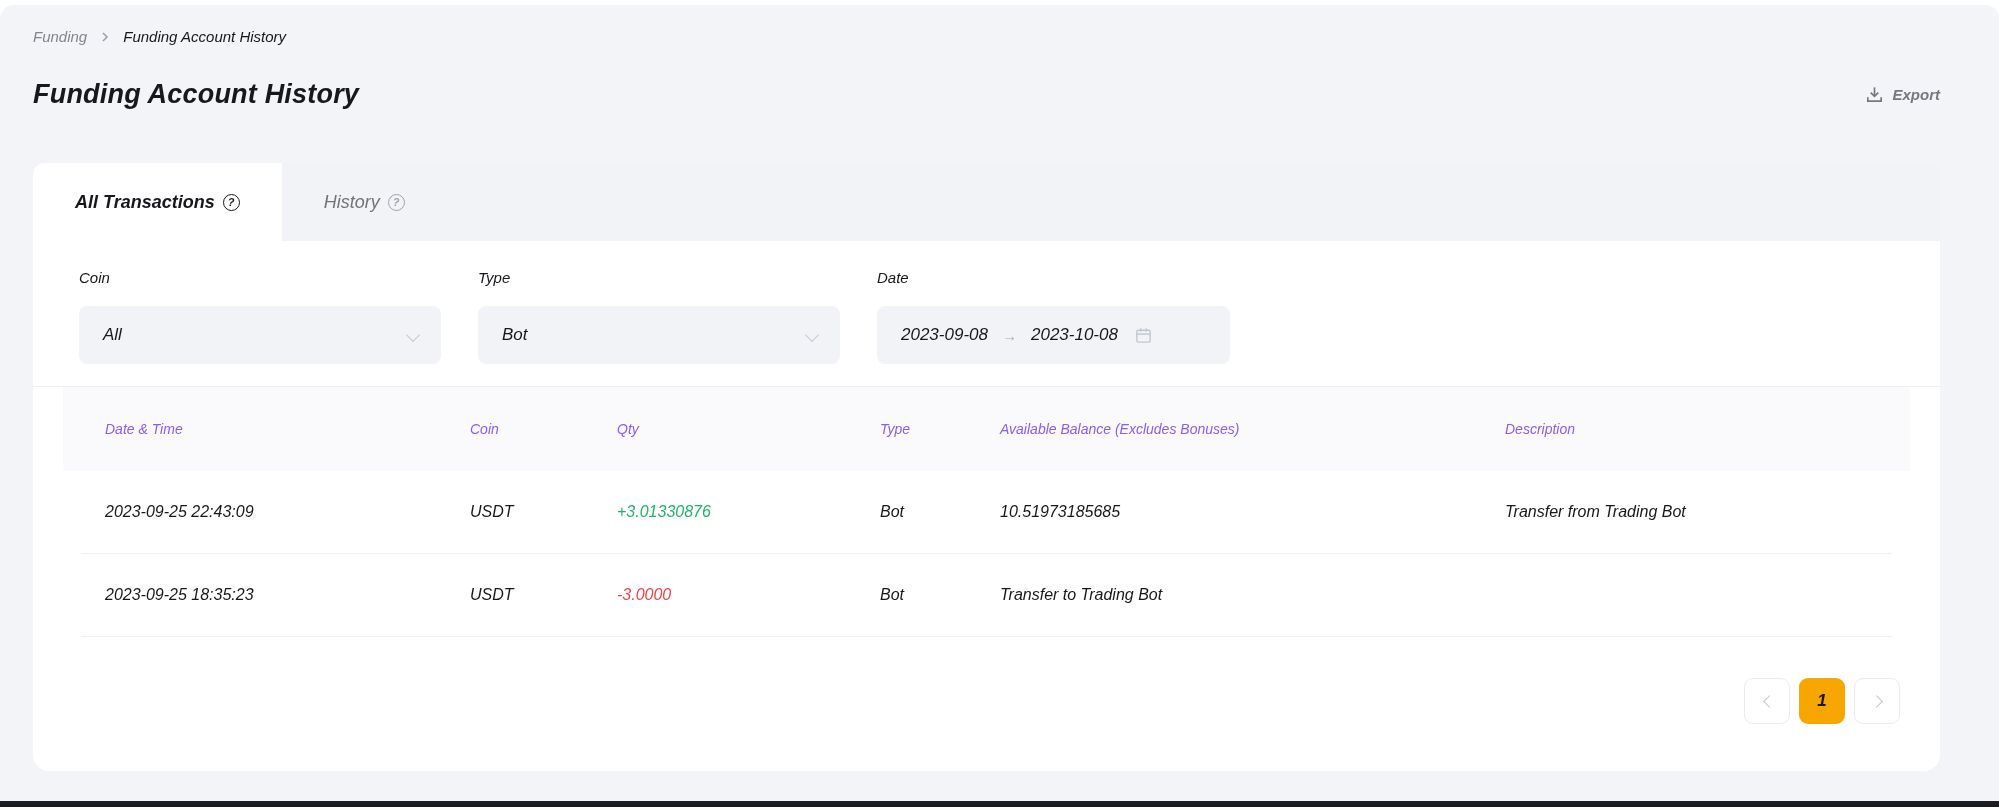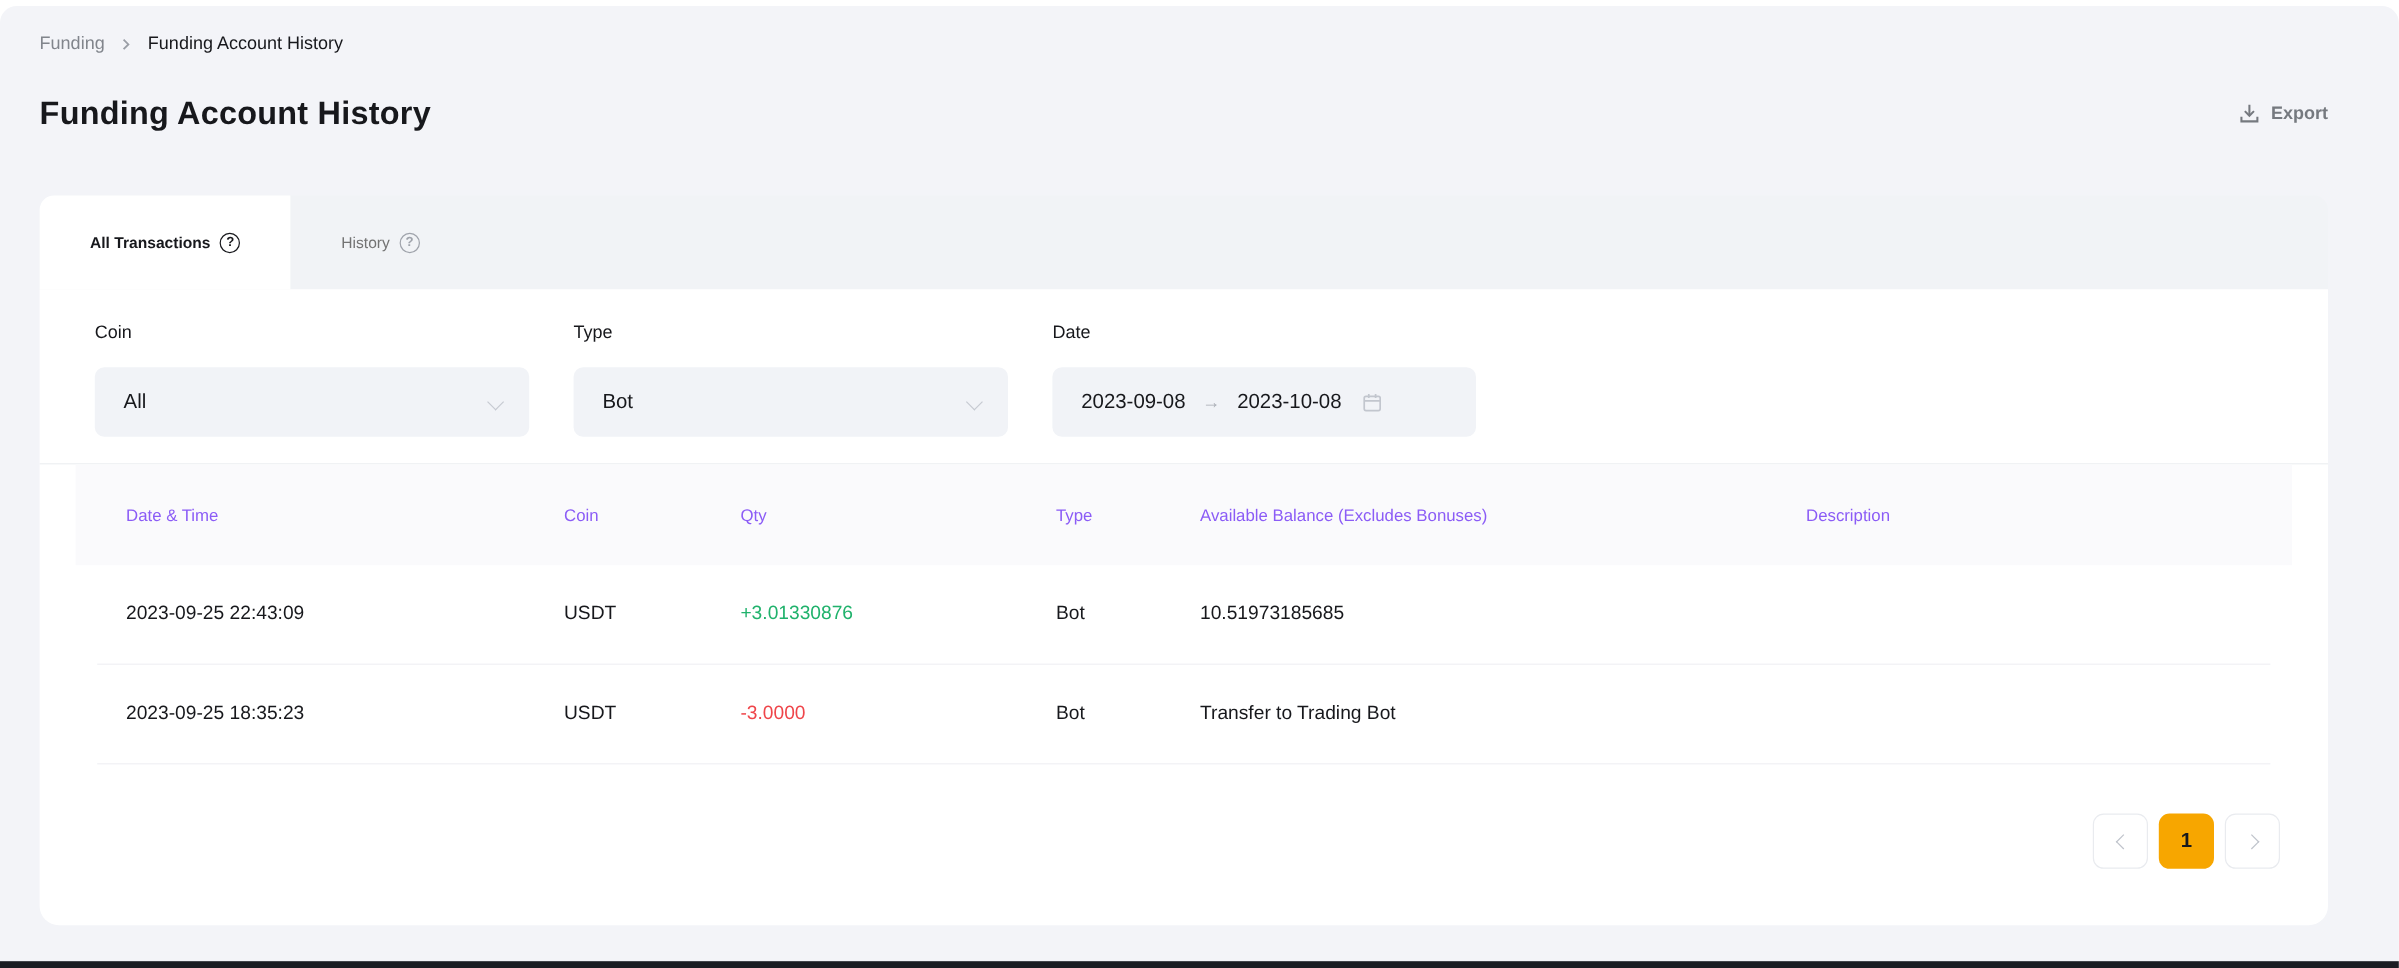--- a/index.html
+++ b/index.html
@@ -13,38 +13,38 @@
   }
   .app {
     position: absolute; top:5px; left:0; right:0; bottom:0;
     background: #F3F4F8;
     border-radius: 14px 14px 0 0;
   }
   .bottom-bar {
     position:absolute; left:0; bottom:0; width:100%; height:6px;
     background:#1B1D23; z-index:9;
   }
-  .page { padding: 0 59px 0 33px; position:relative; height:100%; }
+  .page { padding: 0 59px 0 33px; position:relative; height:100%;font-style:italic; }
 
   
   .breadcrumb { padding-top:23px; display:flex; align-items:center; gap:12px; font-size:15px; }
   .crumb-parent { color:#81858C; cursor:pointer; }
   .crumb-sep { color:#9A9EA6; display:flex; }
   .crumb-current { color:#17181C; font-weight:500; }
 
   
   .title-row { margin-top:34px; display:flex; justify-content:space-between; align-items:center; }
   .page-title { font-size:27px; font-weight:700; letter-spacing:.2px; }
   .export-btn { display:flex; align-items:center; gap:8px; color:#75797F; font-size:15px; font-weight:700; cursor:pointer;text-align:center; }
   .export-btn svg { display:block; }
 
   
   .card { margin-top:53px; height:608px; position:relative; }
   .tabs { height:78px; background:#F1F3F6; border-radius:12px 12px 0 0; display:flex; }
-  .tab { display:flex; align-items:center; gap:8px; padding:0 42px; font-size:13px; cursor:pointer; }
+  .tab { display:flex; align-items:center; gap:8px; padding:0 42px; font-size:18px; cursor:pointer; }
   .tab.active { background:#ffffff; border-radius:12px 0 0 0; font-weight:700; color:#17181C; }
   .tab.inactive { color:#737373; }
   .help { width:17px; height:17px; border:1.4px solid currentColor; border-radius:50%;
           display:inline-flex; align-items:center; justify-content:center;
           font-size:11px; font-weight:600; line-height:1; }
   .help::before { content:"?"; }
   .tab.inactive .help { color:#9FA3AB; }
 
   .card-body { background:#ffffff; border-radius:0 0 16px 16px; height:530px; }
 
@@ -175,20 +175,21 @@
             <div class="c5">Available Balance (Excludes Bonuses)</div>
             <div class="c6">Description</div>
           </div>
 
           <div class="trow">
             <div class="c1">2023-09-25 22:43:09</div>
             <div class="c2">USDT</div>
             <div class="c3 qty pos">+3.01330876</div>
             <div class="c4">Bot</div>
             <div class="c5">10.51973185685</div>
+            <div class="c6">Transfer from Trading Bot</div>
           </div>
 
           <div class="trow">
             <div class="c1">2023-09-25 18:35:23</div>
             <div class="c2">USDT</div>
             <div class="c3 qty neg">-3.0000</div>
             <div class="c4">Bot</div>
             <div class="c6">Transfer to Trading Bot</div>
           </div>
 

